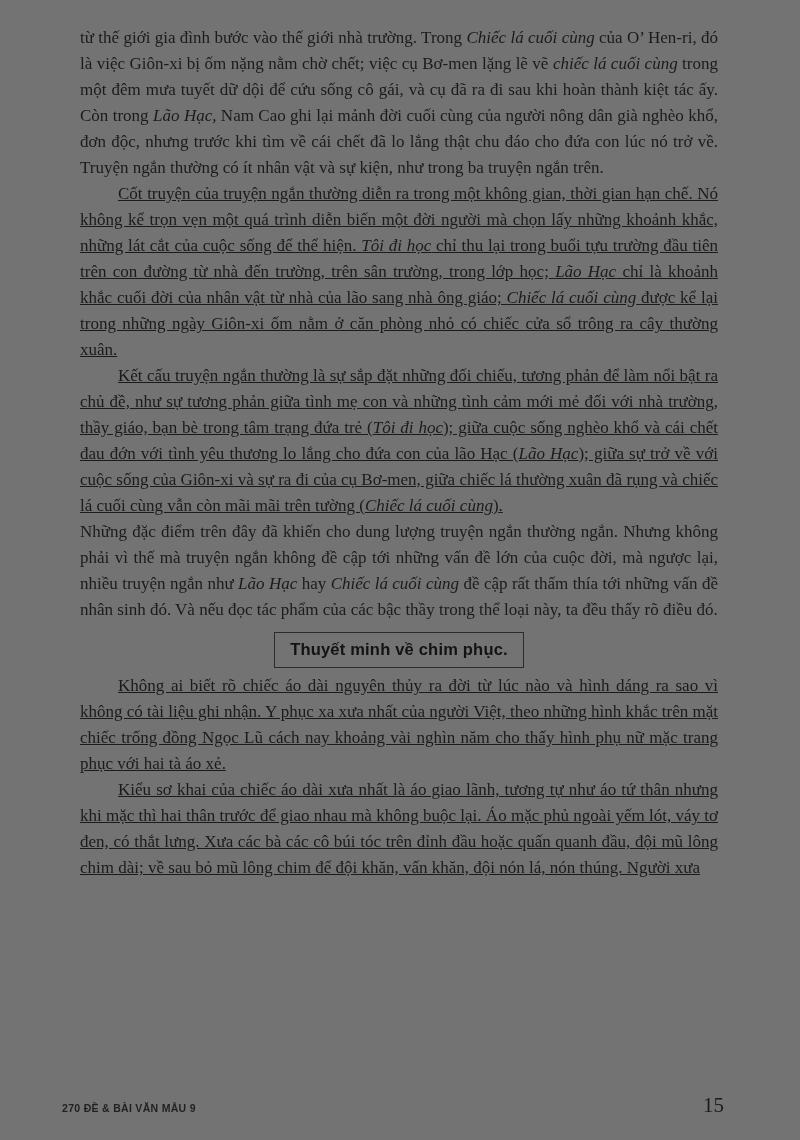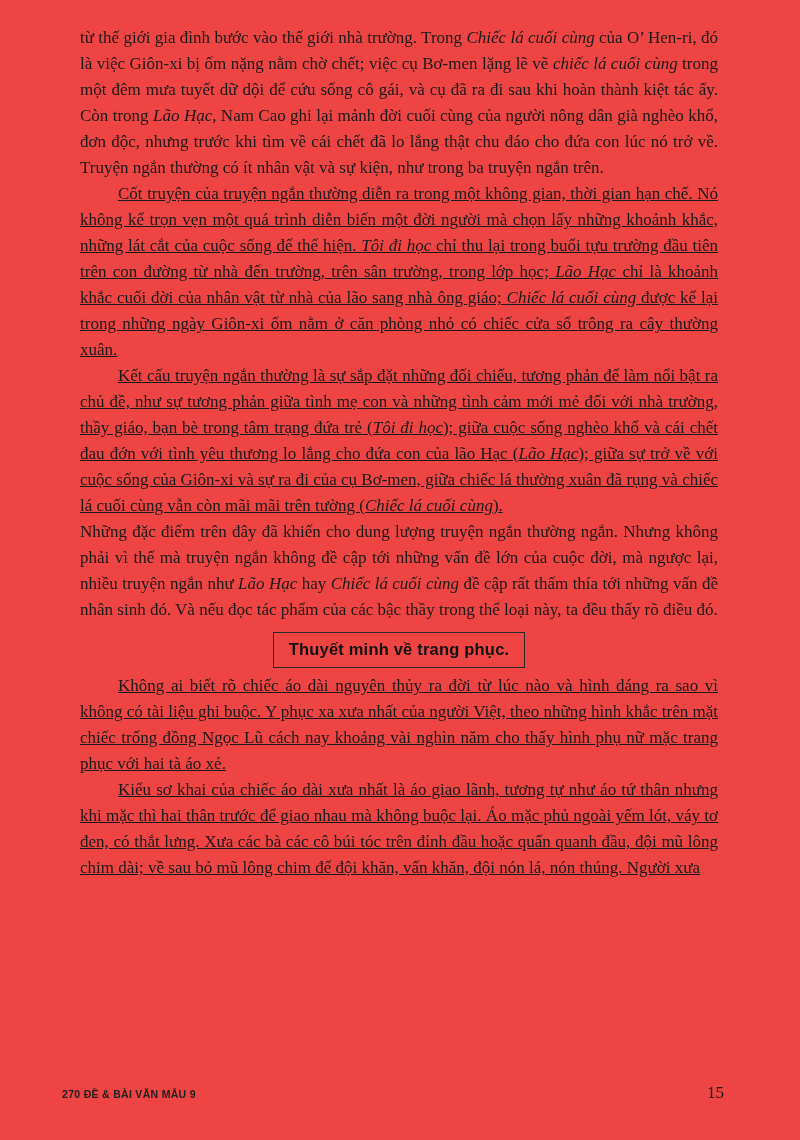--- a/index.html
+++ b/index.html
@@ -6,21 +6,21 @@
   * { box-sizing: border-box; }
   html, body { margin: 0; padding: 0; }
   body {
     background: #f2f1ee;
     font-family: "Liberation Serif", "DejaVu Serif", serif;
   }
   .page {
     width: 800px;
     height: 1140px;
     margin: 0 auto;
-    background: #ef4444;
+    background: #737373;
     position: relative;
     overflow: hidden;
     box-shadow: 0 0 4px rgba(0,0,0,0.15);
   }
   .body-text {
     padding: 25px 82px 0 80px;
     font-size: 17px;
     line-height: 26px;
     color: #1b1b1b;
     text-align: justify;
@@ -50,58 +50,58 @@
     font-size: 17px;
     color: #161616;
     margin: 1px 0 4px 0;
     font-family: "Liberation Sans", "DejaVu Sans", sans-serif;
   }
 
   .footer {
     position: absolute;
     left: 62px;
     right: 76px;
-    bottom: 37px;
+    bottom: 22px;
     display: flex;
     justify-content: space-between;
     align-items: baseline;
   }
   .footer-title {
     font-family: "Liberation Sans", "DejaVu Sans", sans-serif;
     font-weight: bold;
     font-size: 10.5px;
     letter-spacing: 0.3px;
     color: #222;
   }
   .page-number {
-    font-size: 17px;
+    font-size: 21px;
     color: #1b1b1b;
   }
 </style>
 </head>
 <body>
 
 <div class="page">
 
   <main class="body-text">
 
     <p class="para"><span>từ thế giới gia đình bước vào thế giới nhà trường. Trong </span><span class="italic">Chiếc lá cuối cùng</span><span> của O’ Hen-ri, đó là việc Giôn-xi bị ốm nặng nằm chờ chết; việc cụ Bơ-men lặng lẽ vẽ </span><span class="italic">chiếc lá cuối cùng</span><span> trong một đêm mưa tuyết dữ dội để cứu sống cô gái, và cụ đã ra đi sau khi hoàn thành kiệt tác ấy. Còn trong </span><span class="italic">Lão Hạc,</span><span> Nam Cao ghi lại mảnh đời cuối cùng của người nông dân già nghèo khổ, đơn độc, nhưng trước khi tìm về cái chết đã lo lắng thật chu đáo cho đứa con lúc nó trở về. Truyện ngắn thường có ít nhân vật và sự kiện, như trong ba truyện ngắn trên.</span></p>
 
     <p class="para indent"><span>Cốt truyện của truyện ngắn thường diễn ra trong một không gian, thời gian hạn chế. Nó không kể trọn vẹn một quá trình diễn biến một đời người mà chọn lấy những khoảnh khắc, những lát cắt của cuộc sống để thể hiện. </span><span class="italic">Tôi đi học</span><span> chỉ thu lại trong buổi tựu trường đầu tiên trên con đường từ nhà đến trường, trên sân trường, trong lớp học; </span><span class="italic">Lão Hạc</span><span> chỉ là khoảnh khắc cuối đời của nhân vật từ nhà của lão sang nhà ông giáo; </span><span class="italic">Chiếc lá cuối cùng</span><span> được kể lại trong những ngày Giôn-xi ốm nằm ở căn phòng nhỏ có chiếc cửa sổ trông ra cây thường xuân.</span></p>
 
     <p class="para indent"><span>Kết cấu truyện ngắn thường là sự sắp đặt những đối chiếu, tương phản để làm nổi bật ra chủ đề, như sự tương phản giữa tình mẹ con và những tình cảm mới mẻ đối với nhà trường, thầy giáo, bạn bè trong tâm trạng đứa trẻ (</span><span class="italic">Tôi đi học</span><span>); giữa cuộc sống nghèo khổ và cái chết đau đớn với tình yêu thương lo lắng cho đứa con của lão Hạc (</span><span class="italic">Lão Hạc</span><span>); giữa sự trở về với cuộc sống của Giôn-xi và sự ra đi của cụ Bơ-men, giữa chiếc lá thường xuân đã rụng và chiếc lá cuối cùng vẫn còn mãi mãi trên tường (</span><span class="italic">Chiếc lá cuối cùng</span><span>).</span></p>
 
     <p class="para"><span>Những đặc điểm trên đây đã khiến cho dung lượng truyện ngắn thường ngắn. Nhưng không phải vì thế mà truyện ngắn không đề cập tới những vấn đề lớn của cuộc đời, mà ngược lại, nhiều truyện ngắn như </span><span class="italic">Lão Hạc</span><span> hay </span><span class="italic">Chiếc lá cuối cùng</span><span> đề cập rất thấm thía tới những vấn đề nhân sinh đó. Và nếu đọc tác phẩm của các bậc thầy trong thể loại này, ta đều thấy rõ điều đó.</span></p>
 
     <div class="heading-box-wrap">
-      <div class="heading-box">Thuyết minh về trang phục.</div>
+      <div class="heading-box">Thuyết minh về chim phục.</div>
     </div>
 
 
-    <p class="para indent"><span>Không ai biết rõ chiếc áo dài nguyên thủy ra đời từ lúc nào và hình dáng ra sao vì không có tài liệu ghi buộc. Y phục xa xưa nhất của người Việt, theo những hình khắc trên mặt chiếc trống đồng Ngọc Lũ cách nay khoảng vài nghìn năm cho thấy hình phụ nữ mặc trang phục với hai tà áo xẻ.</span></p>
+    <p class="para indent"><span>Không ai biết rõ chiếc áo dài nguyên thủy ra đời từ lúc nào và hình dáng ra sao vì không có tài liệu ghi nhận. Y phục xa xưa nhất của người Việt, theo những hình khắc trên mặt chiếc trống đồng Ngọc Lũ cách nay khoảng vài nghìn năm cho thấy hình phụ nữ mặc trang phục với hai tà áo xẻ.</span></p>
 
     <p class="para indent"><span>Kiểu sơ khai của chiếc áo dài xưa nhất là áo giao lãnh, tương tự như áo tứ thân nhưng khi mặc thì hai thân trước để giao nhau mà không buộc lại. Áo mặc phủ ngoài yếm lót, váy tơ đen, có thắt lưng. Xưa các bà các cô búi tóc trên đỉnh đầu hoặc quấn quanh đầu, đội mũ lông chim dài; về sau bỏ mũ lông chim để đội khăn, vấn khăn, đội nón lá, nón thúng. Người xưa</span></p>
 
   </main>
 
   <footer class="footer">
     <span class="footer-title">270 ĐỀ &amp; BÀI VĂN MẪU 9</span>
     <span class="page-number">15</span>
   </footer>
 

